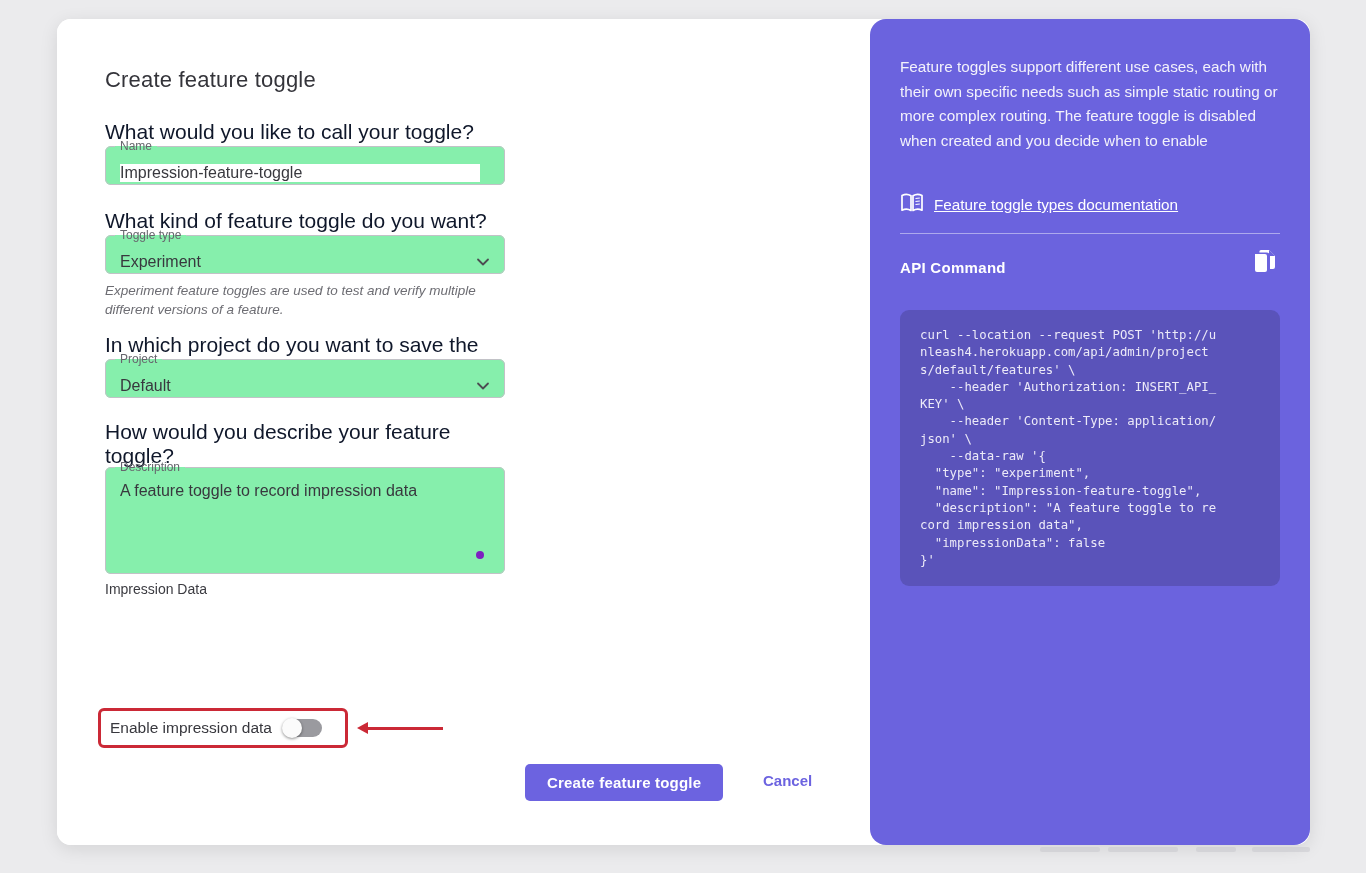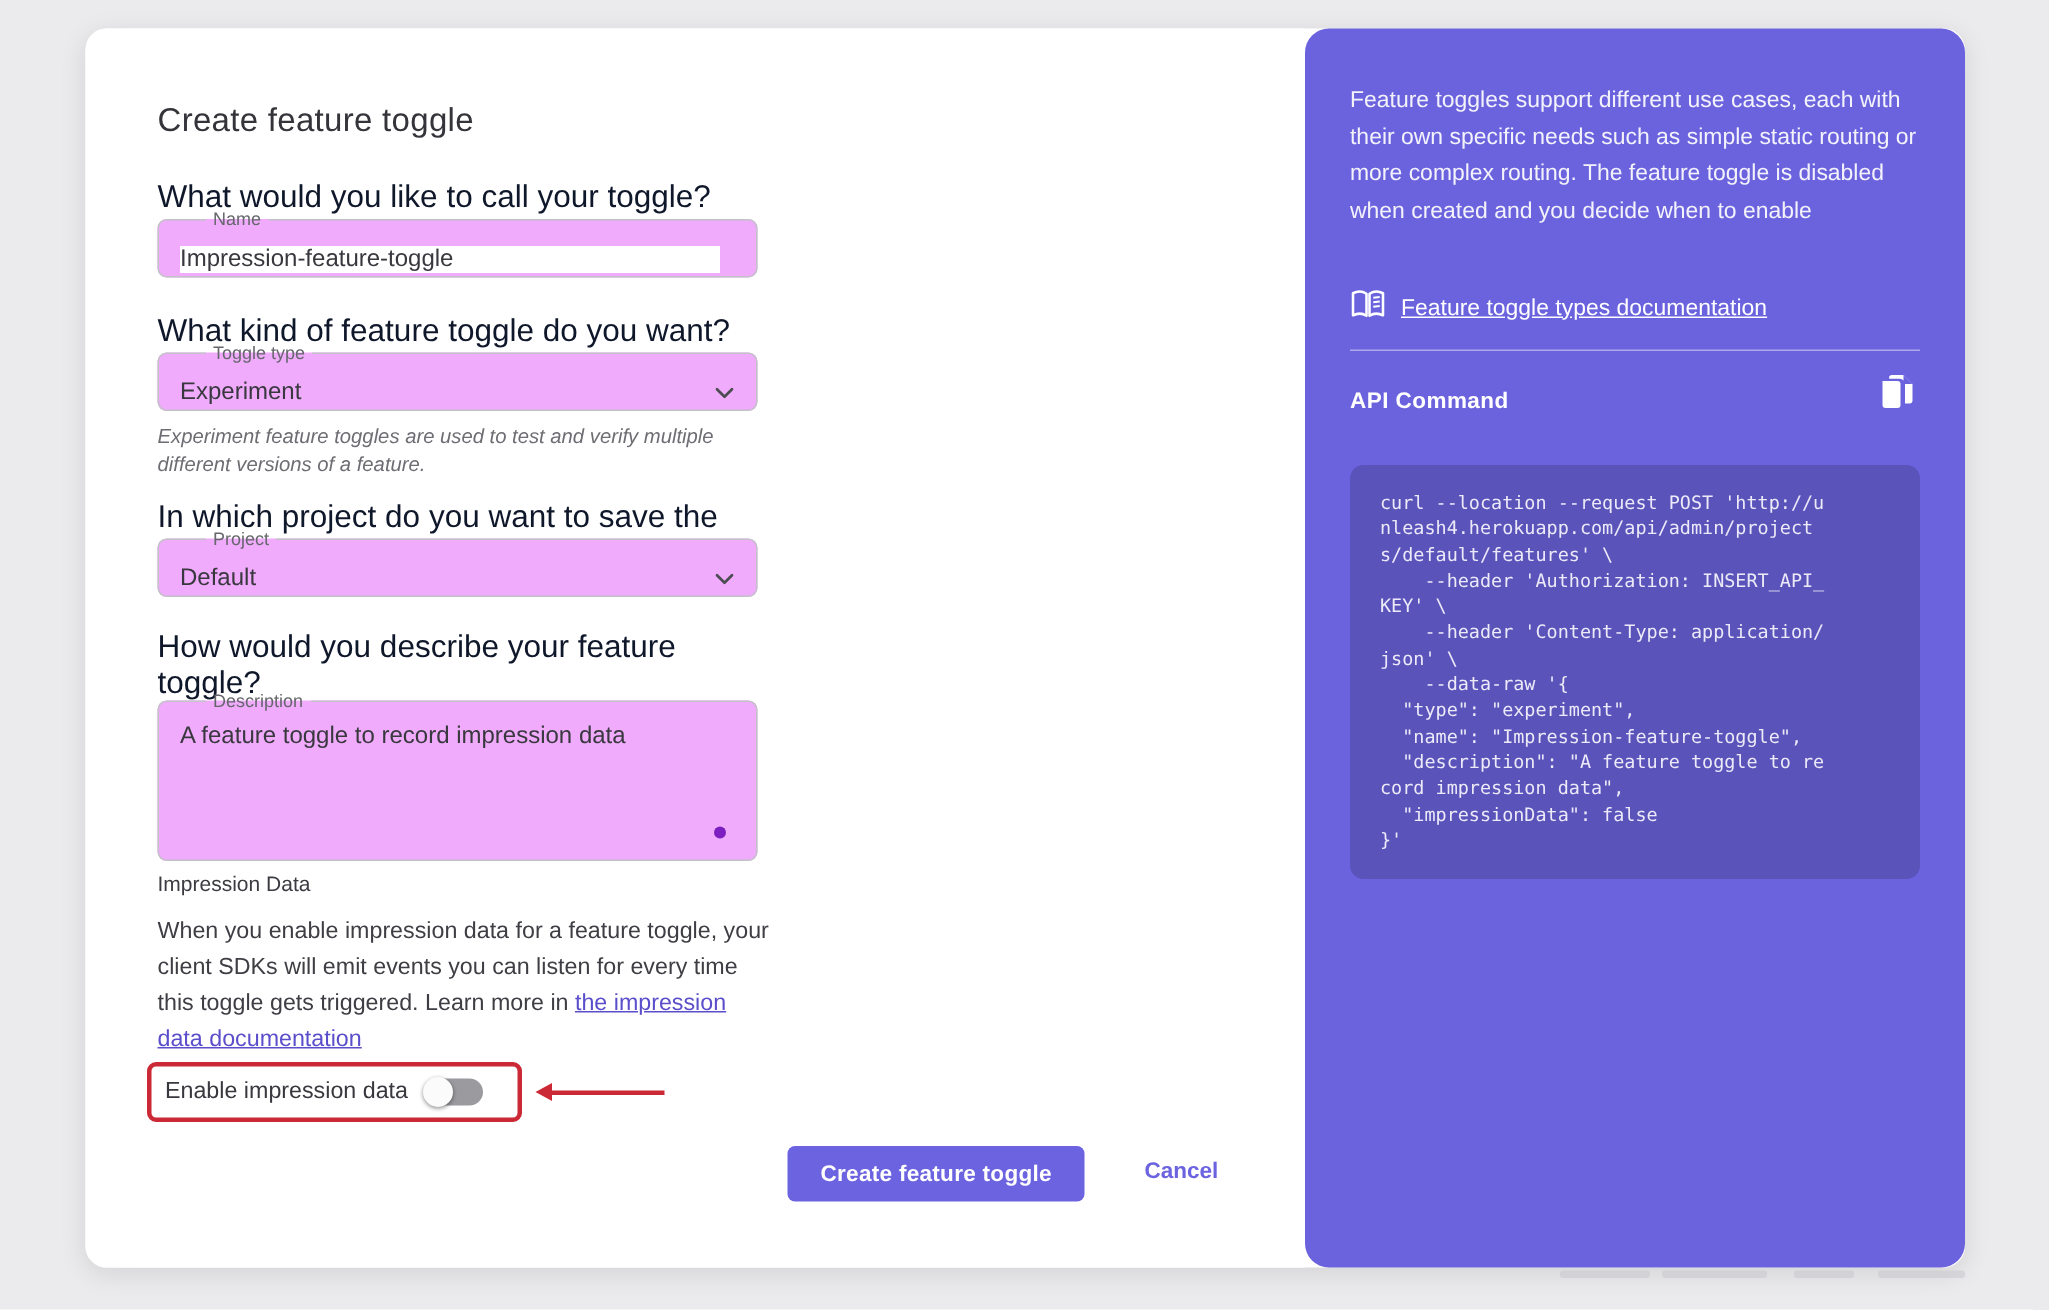--- a/index.html
+++ b/index.html
@@ -27,21 +27,21 @@
   .page-title {
     position:absolute; left:48px; top:48px;
     font-size:22px; font-weight:500; color:#34343a; letter-spacing:.2px;
   }
   .question {
     position:absolute; left:48px; width:420px;
     font-size:21px; color:#0f172a;
   }
   fieldset.mfield {
     position:absolute; left:48px; width:400px; height:46px;
-    border:1px solid #c2c2c7; border-radius:6px; background:#f0abfc;padding-left:22px;
+    border:1px solid #c2c2c7; border-radius:6px; background:#86efac;
   }
   fieldset.mfield legend {
     margin-left:9px; padding:0 5px;
     font-size:12px; color:#66666d;
   }
   .field-value {
     position:absolute; left:14px; top:17px;
     font-size:16px; color:#38383e;
   }
   .chevron { position:absolute; right:14px; top:19px; }
@@ -178,21 +178,20 @@
     </fieldset>
 
     <div class="question" style="top:401px">How would you describe your feature toggle?</div>
     <fieldset class="mfield desc-field" style="top:441px">
       <legend>Description</legend>
       <textarea style="position: absolute; left: 14px; top: 8px; width: 360px; height: 80px; border: none; outline: none; resize: none; font-family: &quot;Liberation Sans&quot;, sans-serif; font-size: 16px; color: rgb(56, 56, 62); background: transparent;">A feature toggle to record impression data</textarea>
       <span class="desc-dot"></span>
     </fieldset>
 
     <div class="section-heading" style="top:562px">Impression Data</div>
-    <div class="impression-text" style="top:590px"><span>When you enable impression data for a feature toggle, your client SDKs will emit events you can listen for every time this toggle gets triggered. Learn more in </span><a>the impression data documentation</a></div>
 
     <div class="annotation-box">
       <span class="toggle-label">Enable impression data</span>
       <span class="switch">
         <span class="track"></span>
         <span class="knob"></span>
       </span>
     </div>
     <div class="annotation-arrow">
       <span class="head"></span>

